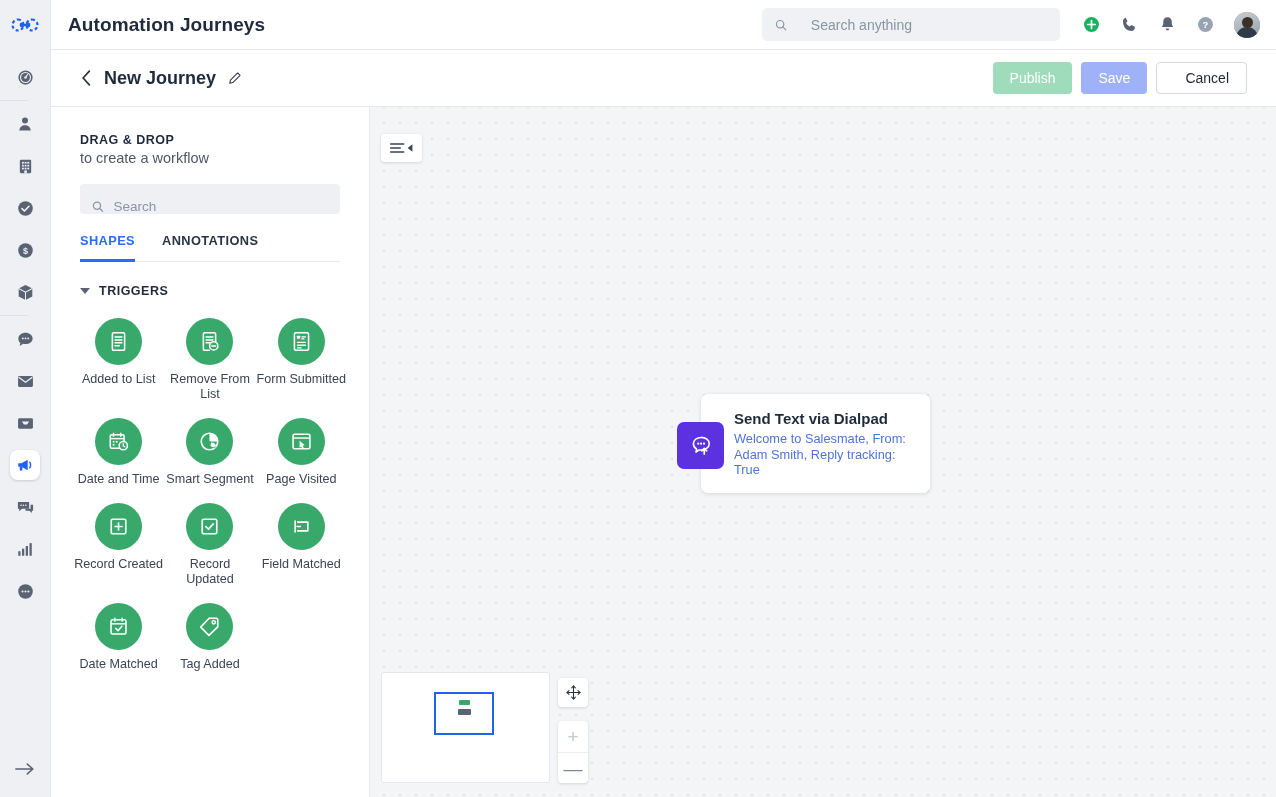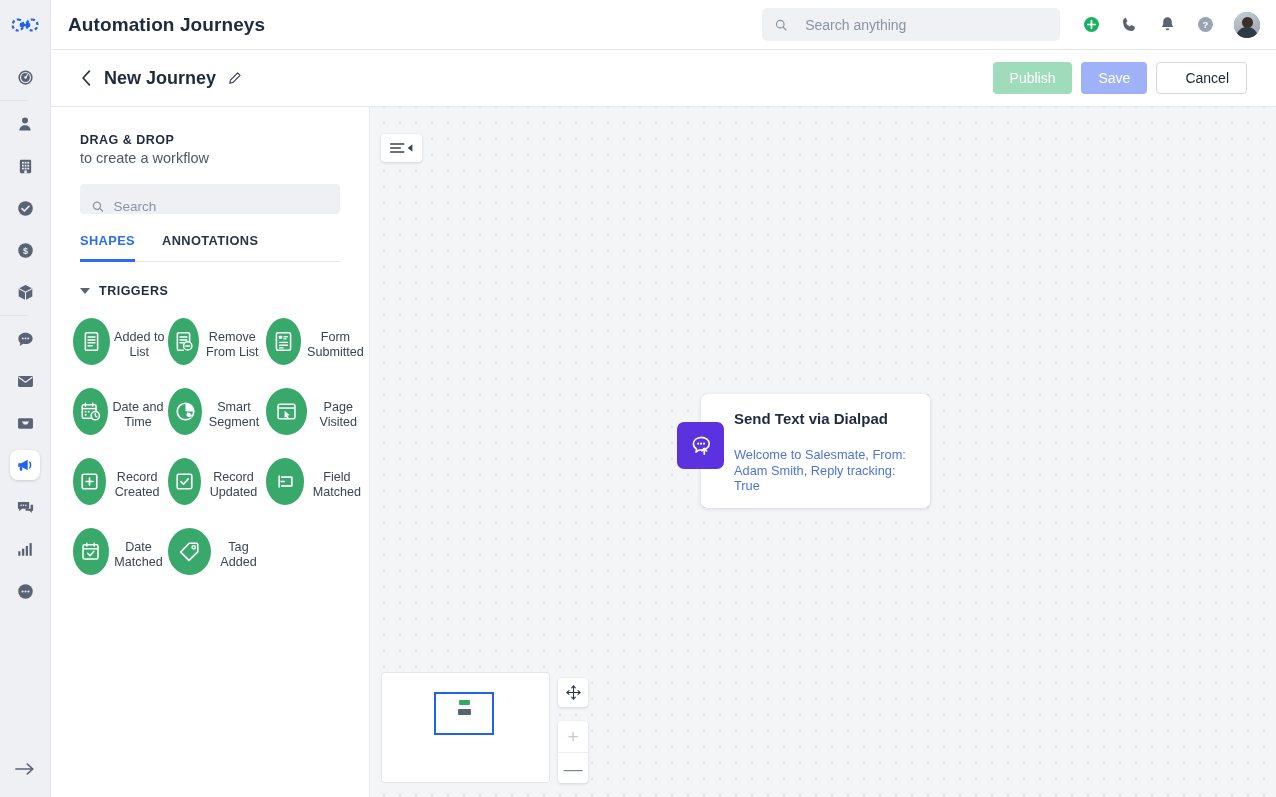--- a/index.html
+++ b/index.html
@@ -53,21 +53,21 @@
     display: flex; align-items: center;
     border-bottom: 1px solid #e6e8ec;
     background: #fff;
     padding: 0 16px 0 17px;
   }
   .app-title { font-size: 19px; font-weight: 700; color: #1f2a3c; letter-spacing: .1px; }
   .topbar-spacer { flex: 1; }
   .global-search {
     width: 298px; height: 33px;
     background: #f0f1f4; border-radius: 5px;
-    display: flex; align-items: center; gap: 17px;
+    display: flex; align-items: center; gap: 23px;
     padding: 0 12px;
     margin-right: 22px;
   }
   .global-search input {
     border: 0; outline: 0; background: transparent;
     font-size: 14px; color: #5b6576; width: 100%;
     font-family: "Liberation Sans", sans-serif;
   }
   .global-search input::placeholder { color: #8b94a3; }
   .topbar-icons { display: flex; align-items: center; gap: 19px; }
@@ -145,21 +145,21 @@
     padding: 22px 29px 0 29px;
   }
   .caret { width: 0; height: 0; border-left: 5px solid transparent; border-right: 5px solid transparent; border-top: 6px solid #5a6374; }
   .group-title { font-size: 12.5px; font-weight: 700; letter-spacing: .5px; color: #1f2a3c; }
 
   .shape-grid {
     display: grid; grid-template-columns: repeat(3, 1fr);
     padding: 14px 22px 0 22px; row-gap: 10px;
   }
   .shape {
-    display: flex; align-items: center;
+    display: flex; flex-direction: column; align-items: center;
     cursor: grab; padding-top: 6px;
   }
   .shape-circle {
     width: 47px; height: 47px; border-radius: 50%;
     background: #39a96b;
     display: flex; align-items: center; justify-content: center;
     margin-bottom: 7px;
   }
   .shape-label {
     font-size: 12.6px; color: #3b4454; text-align: center;
@@ -193,21 +193,21 @@
     padding: 14px 13px 14px 0;
     cursor: pointer;
   }
   .node-tile {
     width: 47px; height: 47px; border-radius: 7px;
     background: #5b31e0; flex: 0 0 47px;
     margin-left: -24px; margin-top: 14px;
     display: flex; align-items: center; justify-content: center;
   }
   .node-text { margin-left: 10px; padding-top: 2px; }
-  .node-title { font-size: 15px; font-weight: 700; color: #1f2a3c; margin-bottom: 20px; }
+  .node-title { font-size: 15px; font-weight: 700; color: #1f2a3c; margin-bottom: 4px; }
   .node-desc { font-size: 12.8px; color: #4f74d6; line-height: 15.5px; max-width: 181px; }
 
   
   .minimap {
     position: absolute; left: 11px; bottom: 14px;
     width: 169px; height: 111px;
     background: #fff; border: 1px solid #e4e7ec; border-radius: 3px;
   }
   .viewport-rect {
     position: absolute; left: 52px; top: 19px;

